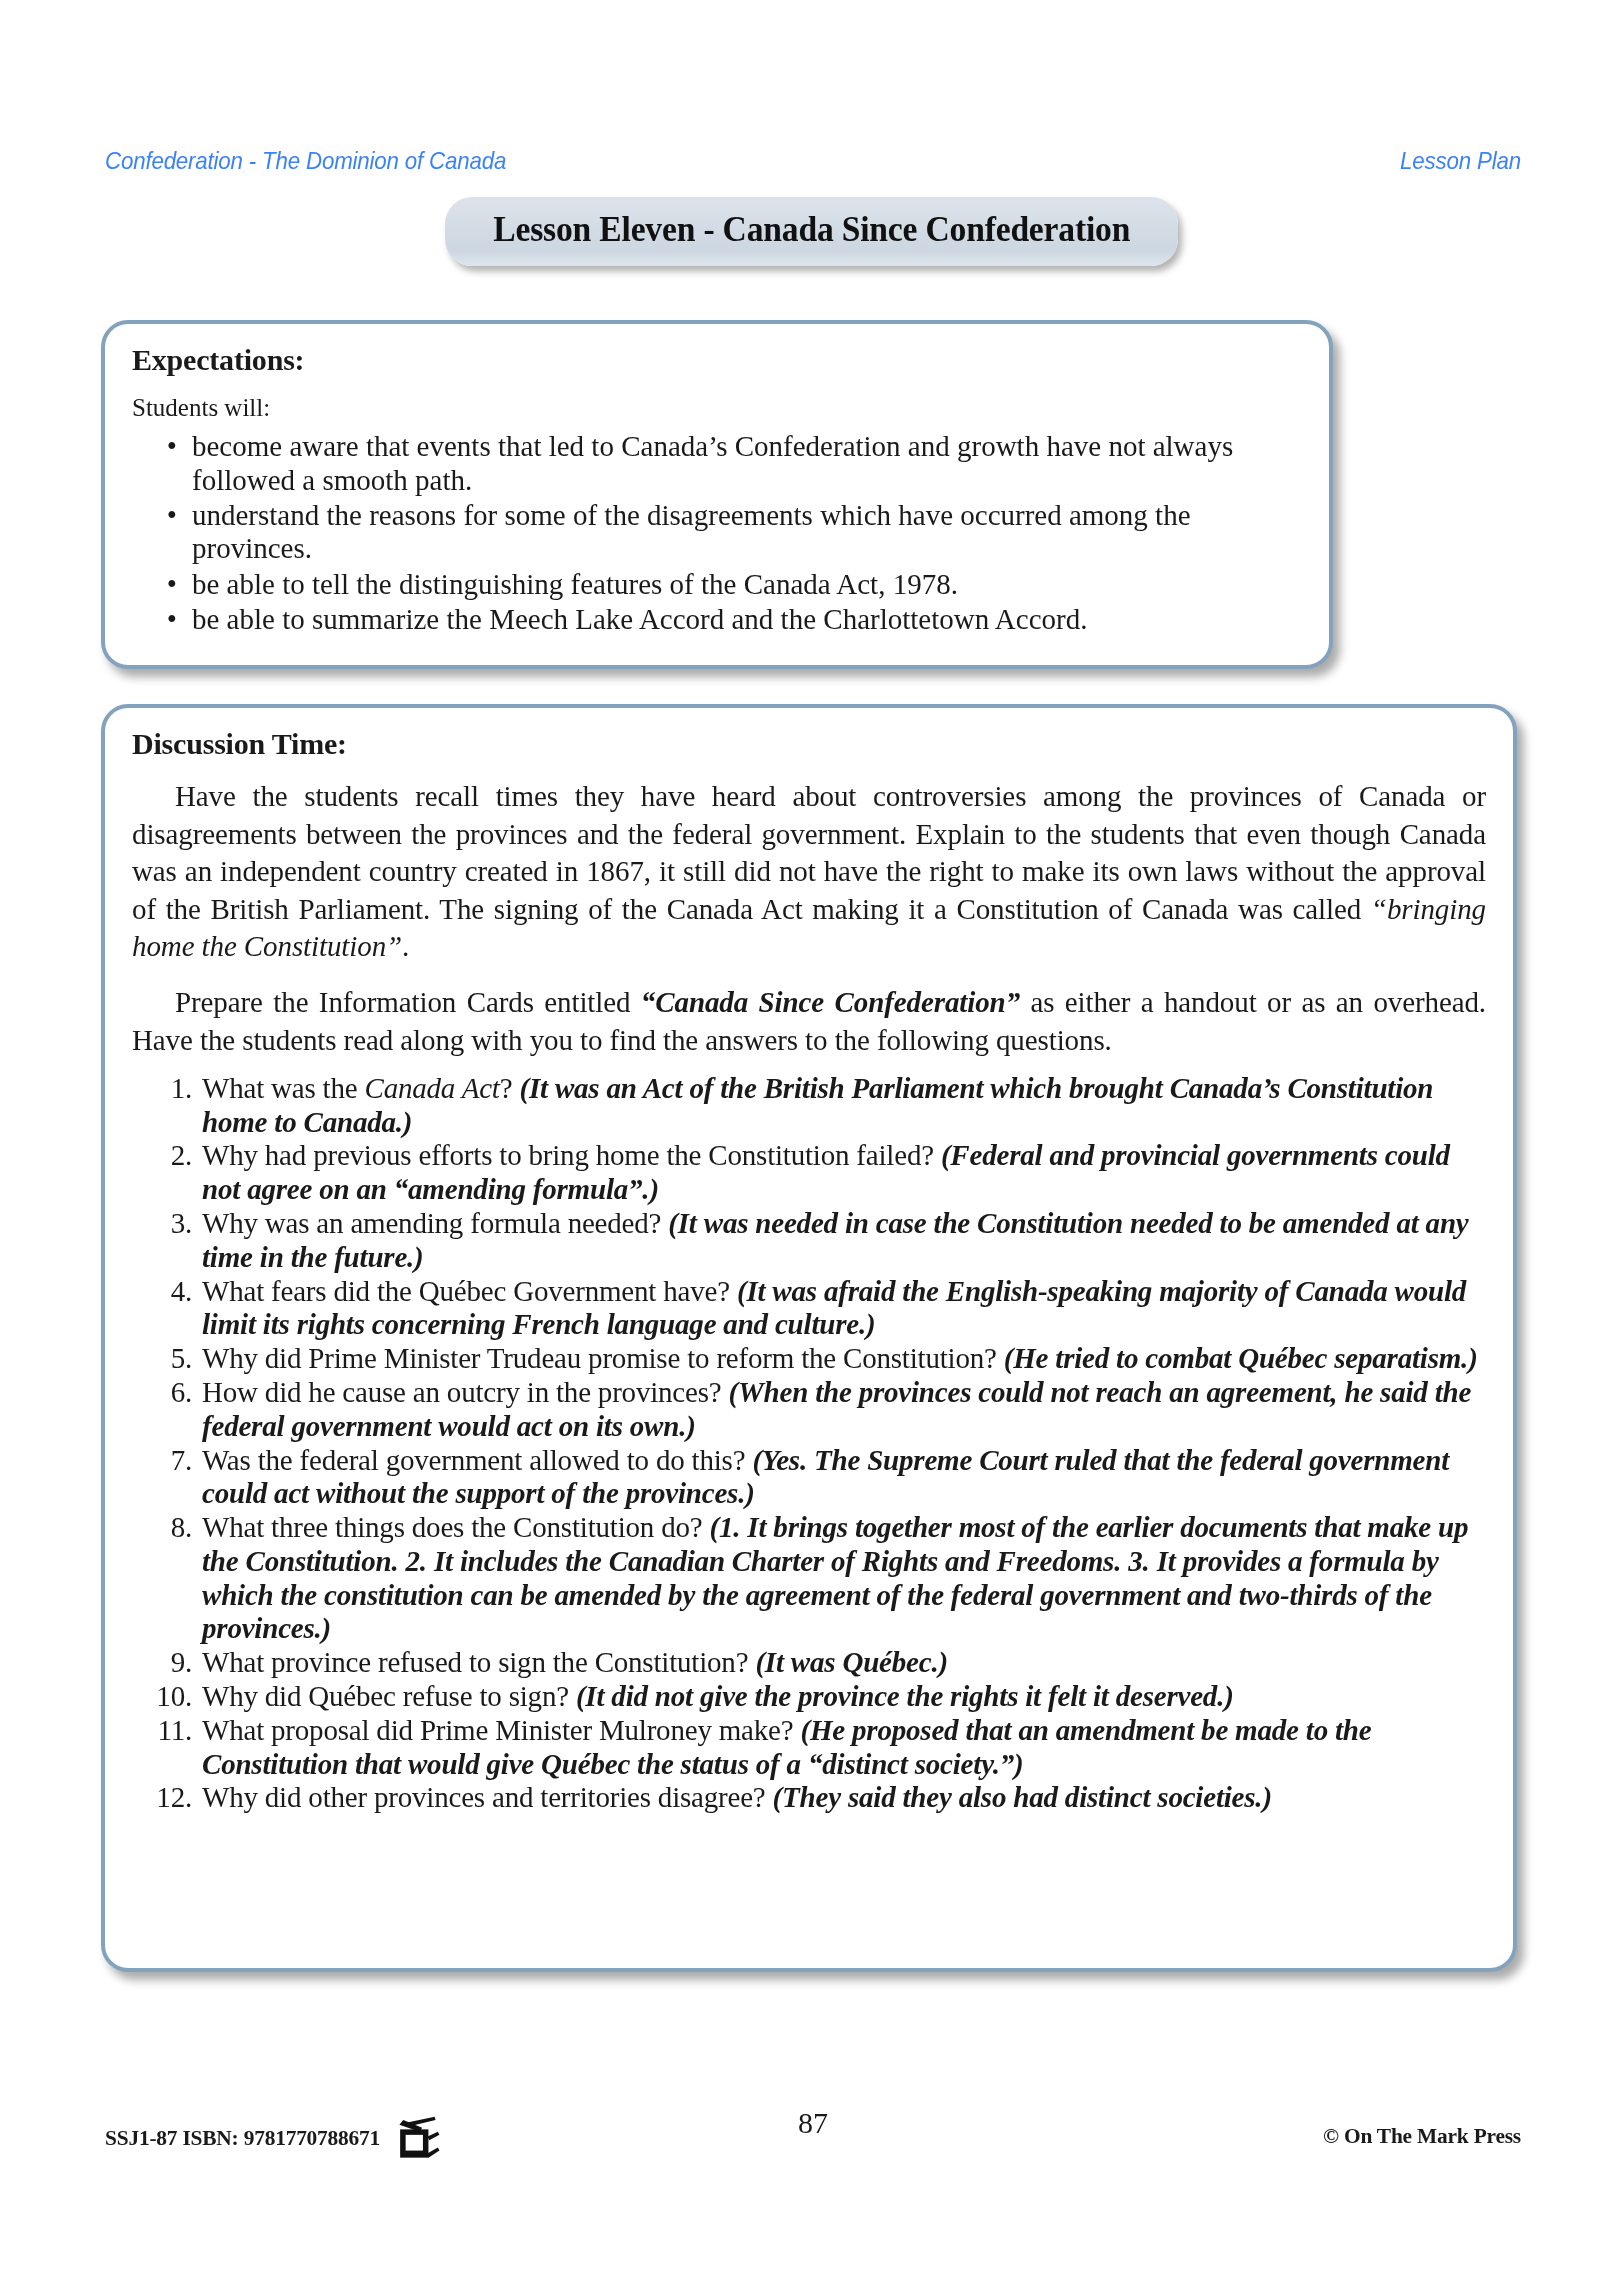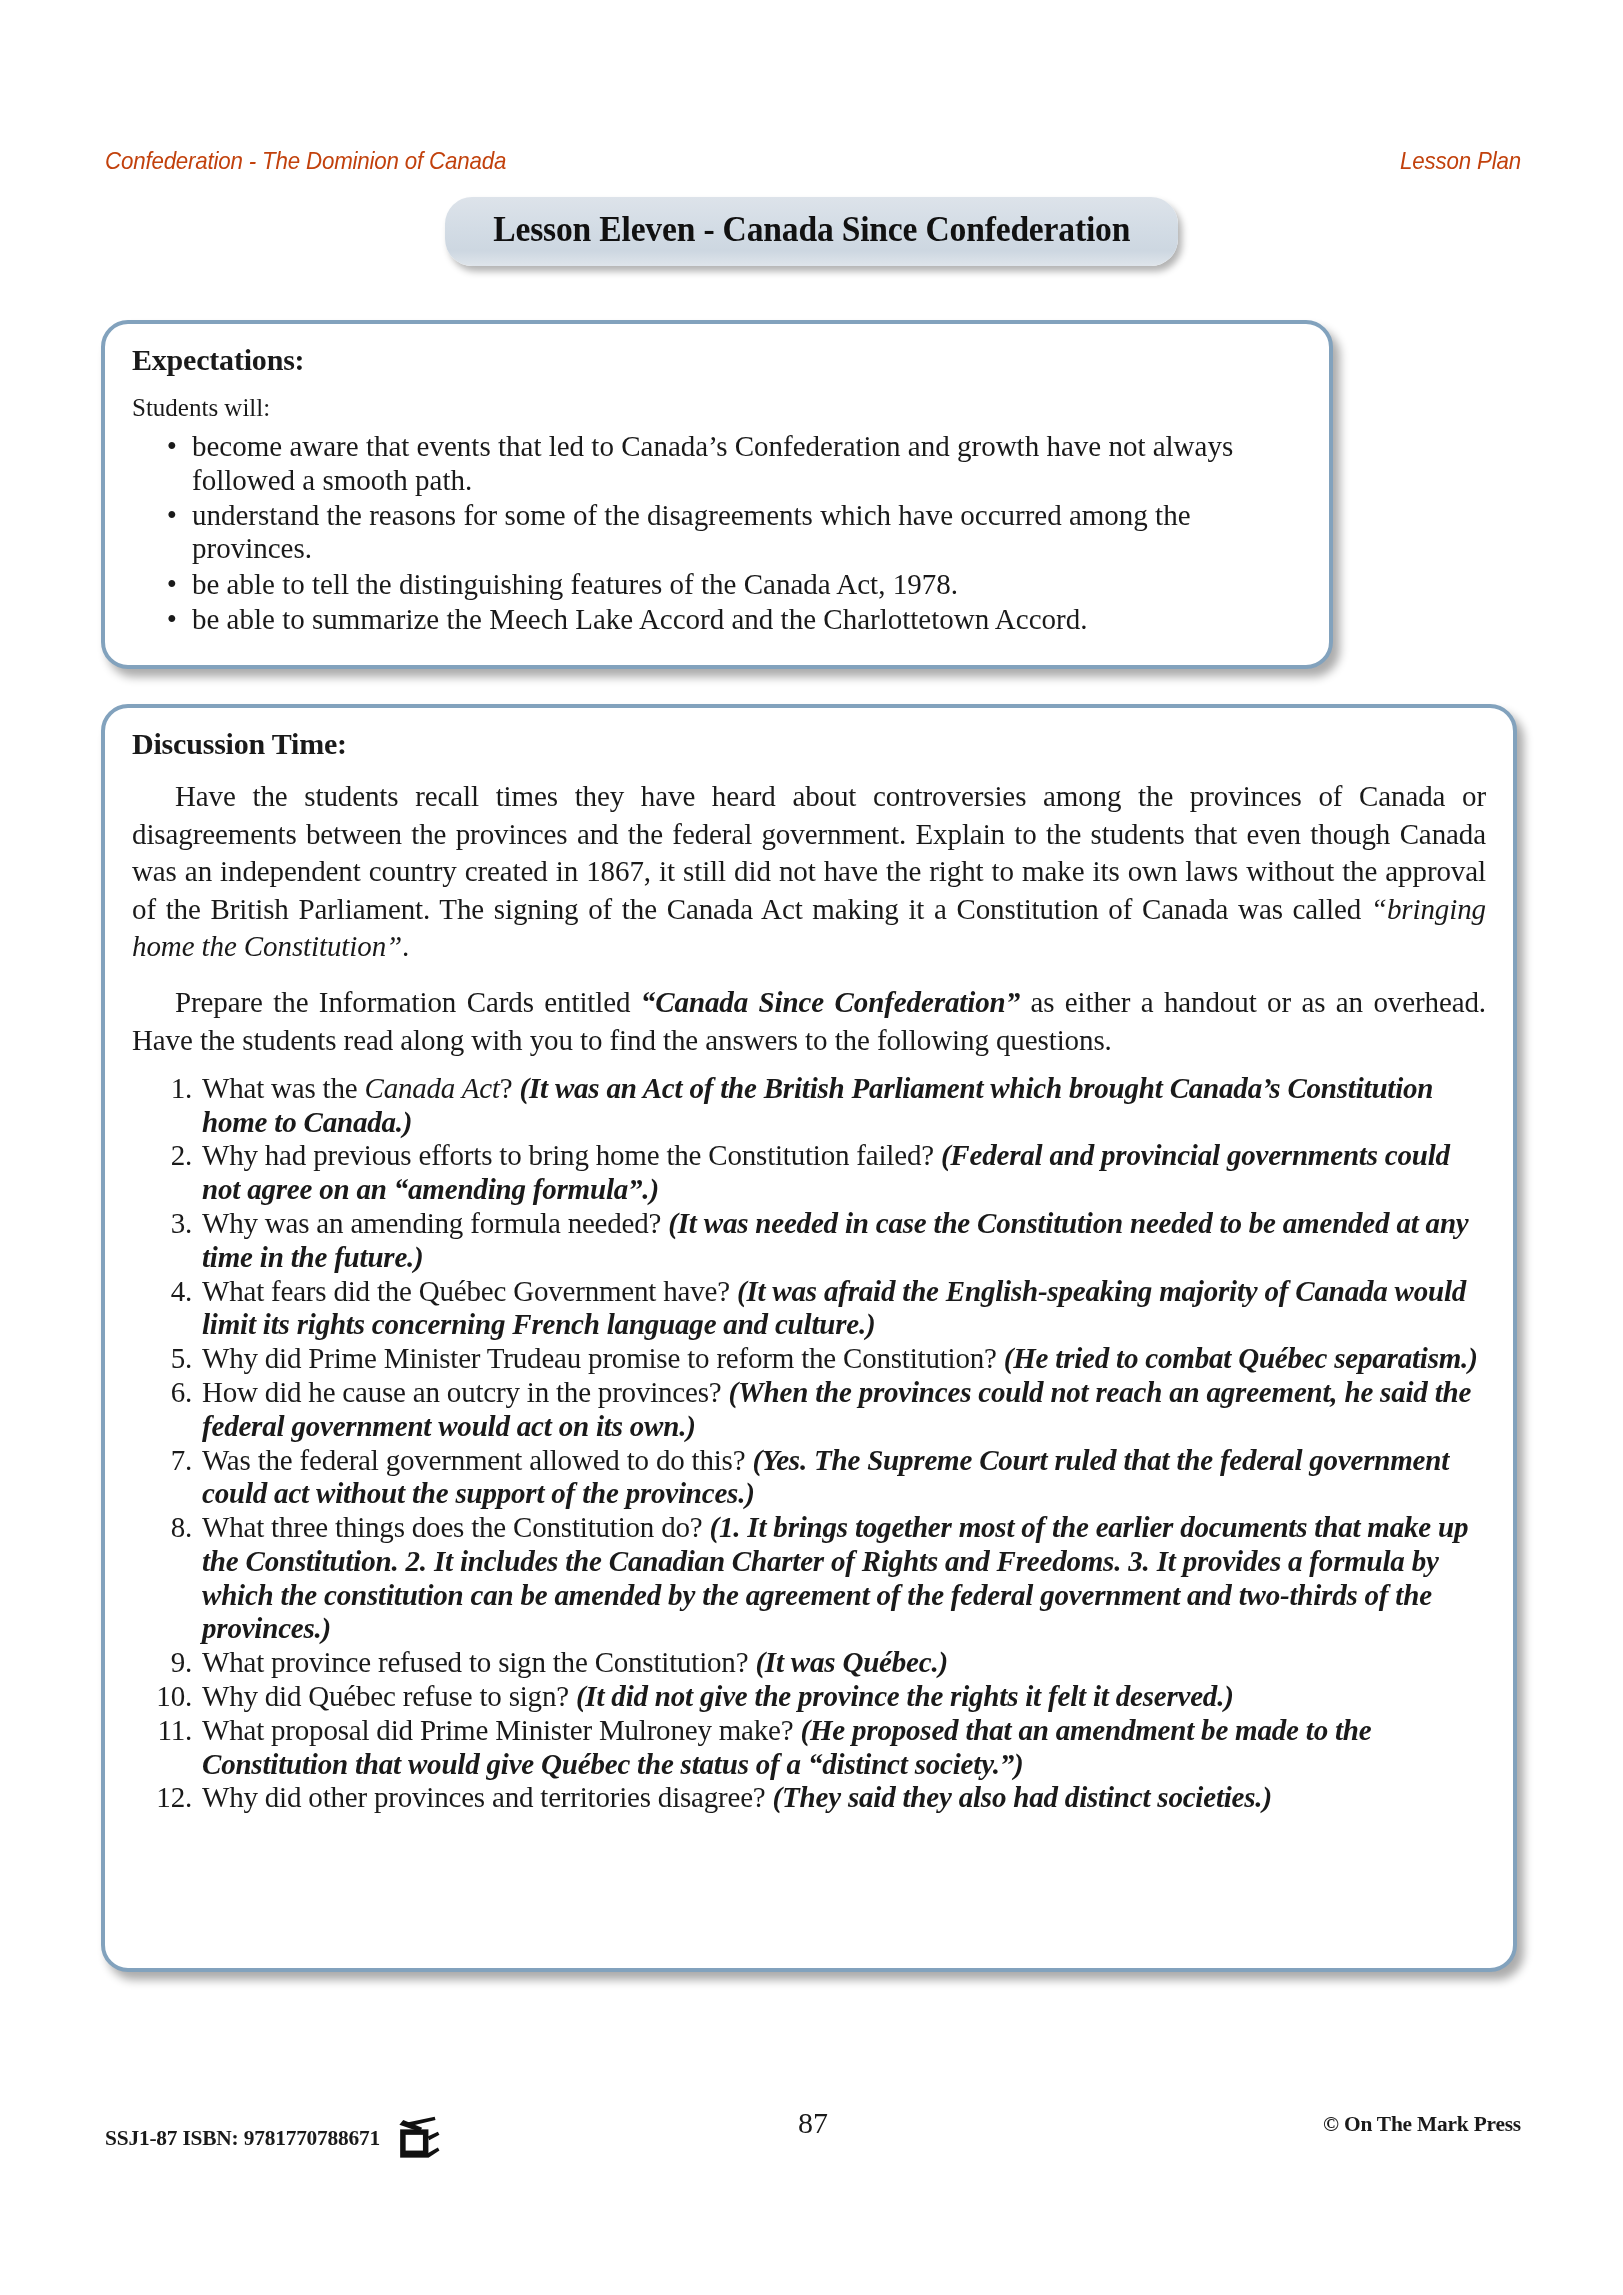--- a/index.html
+++ b/index.html
@@ -29,21 +29,21 @@
     left: 105px;
     top: 147px;
     width: 1416px;
     display: flex;
     justify-content: space-between;
     align-items: center;
     font-family: "Liberation Sans", "DejaVu Sans", sans-serif;
     font-style: italic;
     font-size: 24px;
     letter-spacing: -0.2px;
-    color: #c2410c;
+    color: #3b82f6;
   }
   .runhead .left  { transform: scaleX(0.93); transform-origin: left center; }
   .runhead .right { transform: scaleX(0.93); transform-origin: right center; }
 
   
   .title-pill-wrap {
     position: absolute;
     left: 0;
     top: 197px;
     width: 1623px;
@@ -190,21 +190,21 @@
   .footer-center {
     position: absolute;
     left: 50%;
     top: 1.6px;
     transform: translateX(-50%);
     font-size: 30px;
   }
   .footer-right {
     position: absolute;
     right: 0;
-    top: 8px;
+    top: 20px;
     font-weight: bold;
     font-size: 21.4px;
     letter-spacing: -0.2px;
     white-space: nowrap;
   }
   .omp-logo { display: block; }
 </style>
 </head>
 <body>
 

